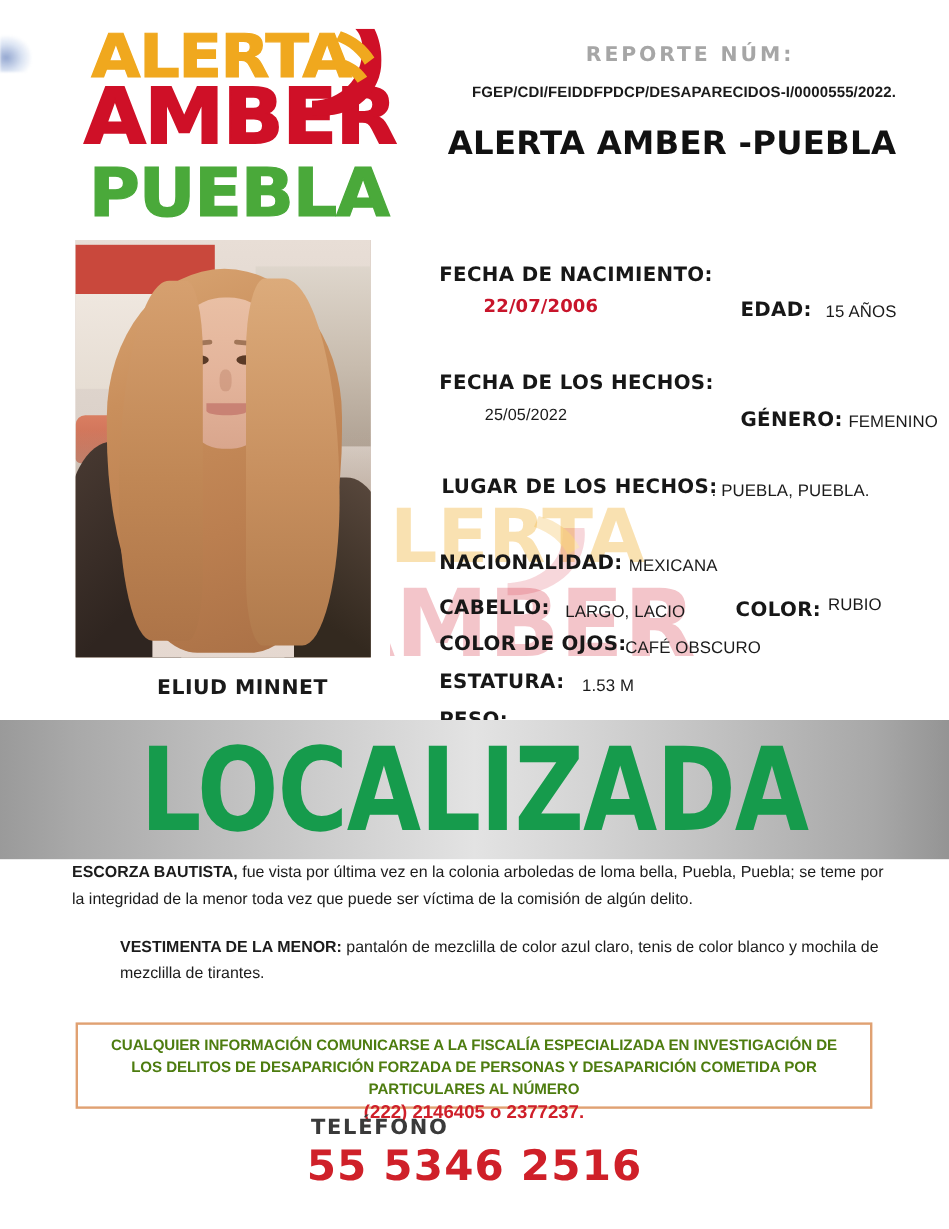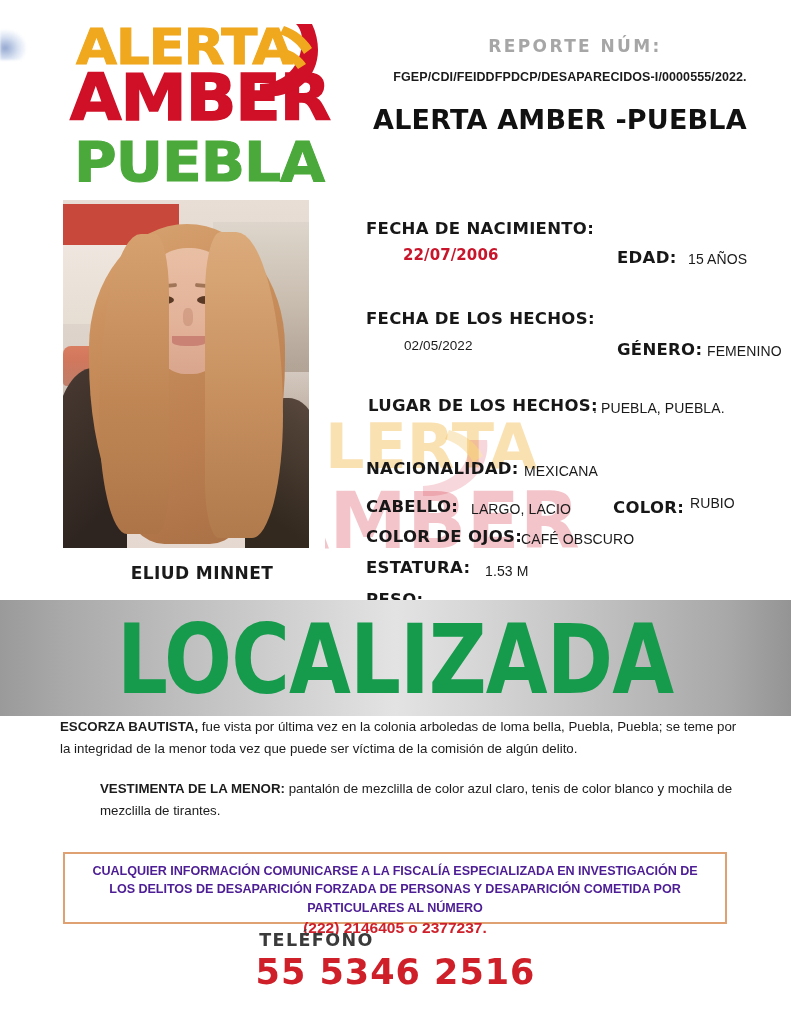--- a/index.html
+++ b/index.html
@@ -338,21 +338,21 @@
     padding-top: 8px;
     text-align: center;
     background: #ffffff;
   }
   #contact-text {
     font-family: "Liberation Sans", sans-serif;
     font-weight: 700;
     font-size: 12.6px;
     line-height: 1.45;
     letter-spacing: -.05px;
-    color: #4c1d95;
+    color: #4d7c0f;
     padding: 0 14px;
   }
   #contact-phone {
     font-family: "Liberation Sans", sans-serif;
     font-weight: 700;
     font-size: 15.5px;
     color: #cf1f2a;
     margin-top: 2px;
   }
 
@@ -431,21 +431,21 @@
   </svg>
 </div>
 
 <div class="fld-label" id="lbl-fnac">FECHA DE NACIMIENTO:</div>
 <div class="fld-value red" id="val-fnac">22/07/2006</div>
 
 <div class="fld-label" id="lbl-edad">EDAD:</div>
 <div class="fld-value dark" id="val-edad">15 AÑOS</div>
 
 <div class="fld-label" id="lbl-fhechos">FECHA DE LOS HECHOS:</div>
-<div class="fld-value dark" id="val-fhechos">02/05/2022</div>
+<div class="fld-value dark" id="val-fhechos">25/05/2022</div>
 
 <div class="fld-label" id="lbl-genero">GÉNERO:</div>
 <div class="fld-value dark" id="val-genero">FEMENINO</div>
 
 <div class="fld-label" id="lbl-lugar">LUGAR DE LOS HECHOS:</div>
 <div class="fld-value dark" id="val-lugar">. PUEBLA, PUEBLA.</div>
 
 <div class="fld-label" id="lbl-nac">NACIONALIDAD:</div>
 <div class="fld-value dark" id="val-nac">MEXICANA</div>
 

